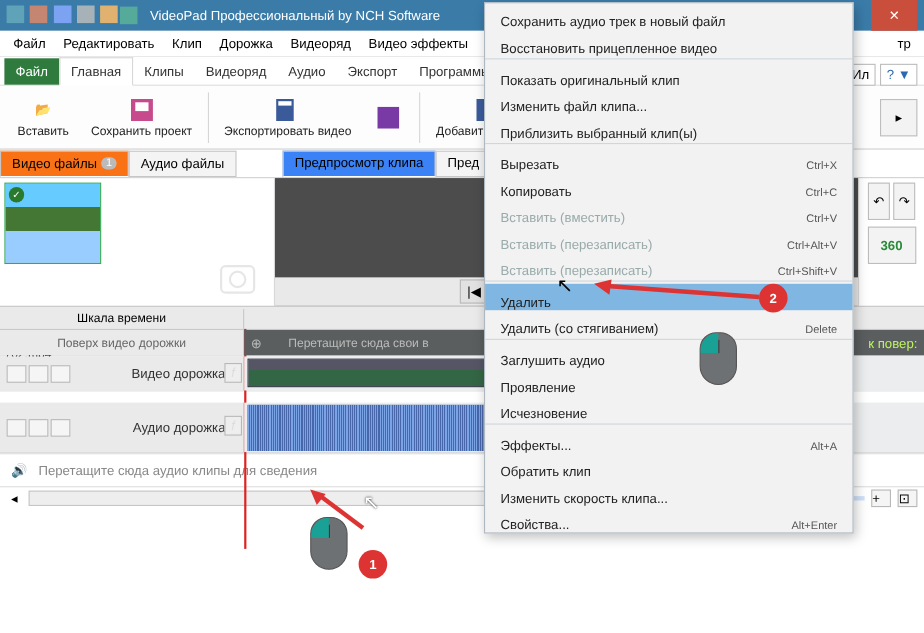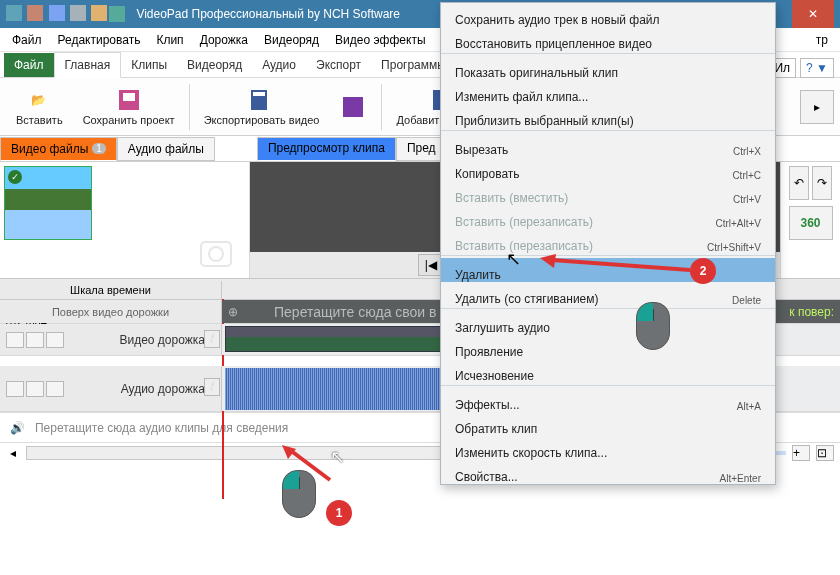--- a/index.html
+++ b/index.html
@@ -47,21 +47,21 @@
 .tl-hdr{height:22px;background:#eaeaea;display:flex;align-items:flex-end;border-top:1px solid #c8c8c8;border-bottom:1px solid #c8c8c8}
 .tl-hdr .sc{width:222px;text-align:center;padding:3px;border-right:1px solid #c8c8c8;font-size:11px}
 .tl-hdr .ruler{flex:1;position:relative;background:#f6f6f6;font-size:10px;color:#555;padding-left:10px}
 .tl-hdr .ruler span{position:absolute}
 .track-row{display:flex;height:30px;border-bottom:1px solid #d8d8d8}
 .ovl{height:24px}
 .track-lab{width:222px;background:#eaeaea;border-right:1px solid #c8c8c8;display:flex;align-items:center;padding:0 6px;font-size:11px;color:#333}
 .track-lab.center{justify-content:center;color:#666}
 .track-body{flex:1;background:#5a5e5f;position:relative;color:#ddd;display:flex;align-items:center}
 .track-body.light{background:#ecedee}
-.track-body .hint{position:absolute;left:52px;font-size:14px;color:#bbb}
+.track-body .hint{position:absolute;left:40px;font-size:11px;color:#bbb}
 .vclip{position:absolute;left:3px;top:2px;height:26px;width:400px;background:linear-gradient(#556 0 40%,#364 40% 100%);border:1px solid #303640}
 .track-btns{display:flex;gap:2px;margin-right:auto}
 .track-btns span{width:18px;height:16px;background:#f5f5f5;border:1px solid #b8b8b8;display:inline-block}
 .atrack{height:46px}
 .aclip{position:absolute;left:3px;top:2px;height:42px;width:400px;background:#3f5ea8;overflow:hidden}
 .wave{position:absolute;inset:0;background:repeating-linear-gradient(90deg,#7aa4e6 0 1px,#4866aa 1px 2px)}
 .mix-row{height:30px;display:flex;align-items:center;background:#fff;border-top:1px solid #ddd}
 .mix-row .ic{margin:0 10px;color:#888}
 .hscroll{height:20px;display:flex;align-items:center;padding:0 6px;gap:6px;border-top:1px solid #ddd}
 .hscroll .bar{flex:1;height:14px;background:#eee;border:1px solid #c6c6c6}

